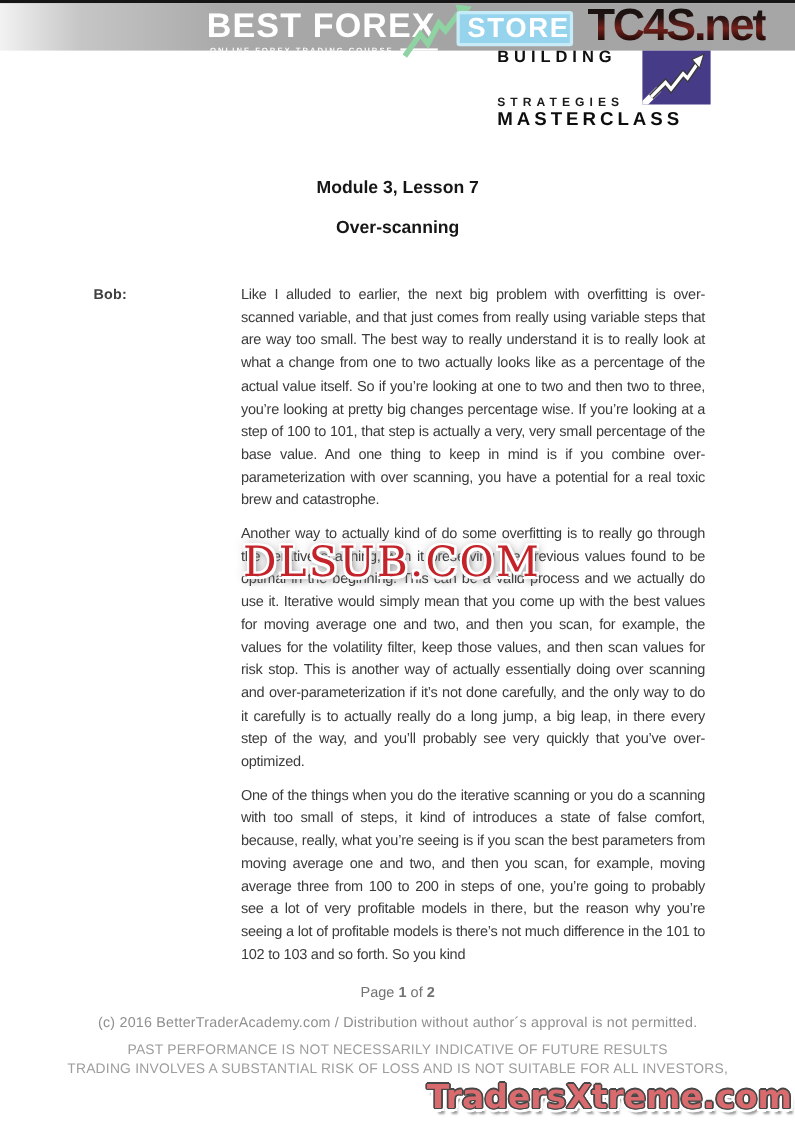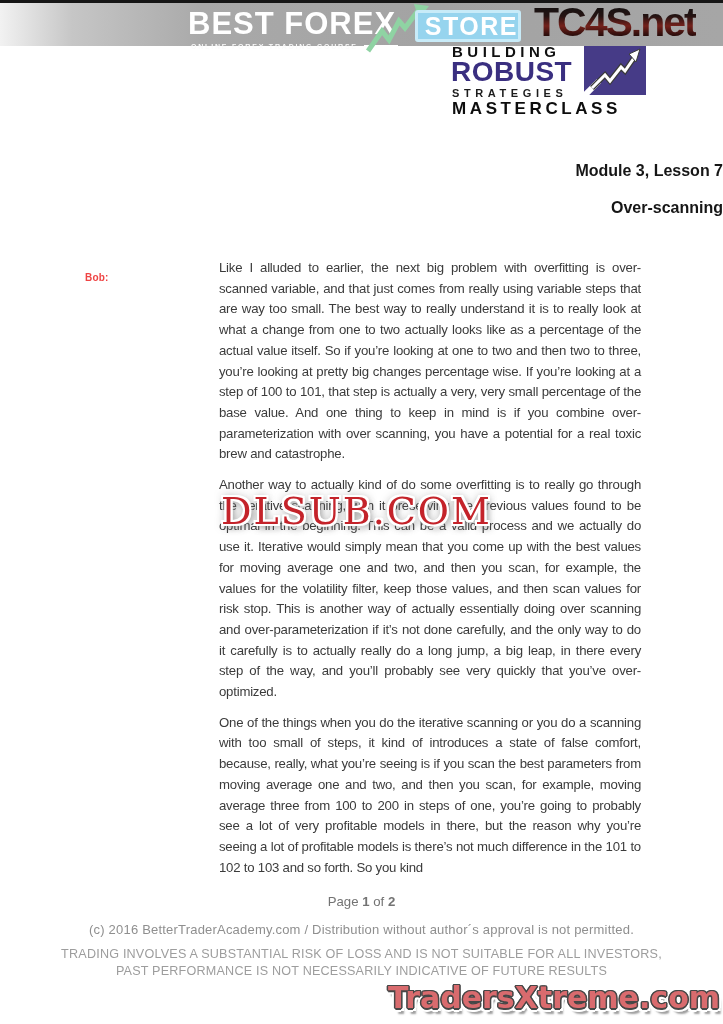--- a/index.html
+++ b/index.html
@@ -40,28 +40,28 @@
 
   
   .mc-building    { position:absolute; left:452px; top:43px; font-size:15px; font-weight:bold; letter-spacing:4.5px; color:#101010; }
   .mc-robust      { position:absolute; left:451px; top:56px; font-size:28px; font-weight:bold; letter-spacing:0.5px; color:#3a2f80; }
   .mc-strategies  { position:absolute; left:452px; top:87px; font-size:11px; font-weight:600; letter-spacing:4.6px; color:#1c1c1c; }
   .mc-masterclass { position:absolute; left:452px; top:99px; font-size:17px; font-weight:bold; letter-spacing:3.6px; color:#0d0d0d; }
   .mc-square { position:absolute; left:584px; top:46px; width:62px; height:49px; background:#463b87; }
 
   
   .doc-title, .doc-subtitle {
-    position:absolute; left:0; width:723px; text-align:right;
+    position:absolute; left:0; width:723px; text-align:center;
     font-size:16px; font-weight:bold; color:#161616;
   }
   .doc-title { top:162px; }
   .doc-subtitle { top:199px; }
   .speaker {
-    position:absolute; left:85px; top:260px; font-size:10px; font-weight:bold;
-    color:#ef4444; letter-spacing:0.2px;margin-top:12px;
+    position:absolute; left:85px; top:260px; font-size:13px; font-weight:bold;
+    color:#404040; letter-spacing:0.2px;
   }
   .paragraphs { position:absolute; left:219px; top:258px; width:422px; }
   .paragraphs p {
     margin:0 0 10px 0; font-size:13.2px; line-height:20.7px; letter-spacing:-0.22px;
     text-align:justify; color:#3b3b3b;
   }
 
   
   .dlsub {
     position:absolute; left:221px; top:489px; z-index:5;
@@ -123,21 +123,20 @@
 
   <div class="mc-square">
     <svg width="62" height="49" viewBox="0 0 62 49">
       <line x1="-2" y1="52" x2="15" y2="35" stroke="#ffffff" stroke-width="6"></line>
       <polyline points="8,42 21,29 26,35 37,21 41,25 52,9" fill="none" stroke="#3a3a3a" stroke-width="5.5"></polyline>
       <polyline points="8,42 21,29 26,35 37,21 41,25 52,9" fill="none" stroke="#ffffff" stroke-width="3"></polyline>
       <polygon points="45,8 56,3 52,16" fill="#ffffff" stroke="#3a3a3a" stroke-width="1"></polygon>
     </svg>
   </div>
   <div class="mc-building">BUILDING</div>
-  <div class="mc-robust">ROBUST</div>
   <div class="mc-strategies">STRATEGIES</div>
   <div class="mc-masterclass">MASTERCLASS</div>
 
   <div class="doc-title">Module 3, Lesson 7</div>
   <div class="doc-subtitle">Over-scanning</div>
 
   <div class="speaker">Bob:</div>
   <div class="paragraphs">
     <p>Like I alluded to earlier, the next big problem with overfitting is over-scanned variable, and that just comes from really using variable steps that are way too small. The best way to really understand it is to really look at what a change from one to two actually looks like as a percentage of the actual value itself. So if you’re looking at one to two and then two to three, you’re looking at pretty big changes percentage wise. If you’re looking at a step of 100 to 101, that step is actually a very, very small percentage of the base value. And one thing to keep in mind is if you combine over-parameterization with over scanning, you have a potential for a real toxic brew and catastrophe.</p>
     <p>Another way to actually kind of do some overfitting is to really go through the iterative scanning, with it preserving the previous values found to be optimal in the beginning. This can be a valid process and we actually do use it. Iterative would simply mean that you come up with the best values for moving average one and two, and then you scan, for example, the values for the volatility filter, keep those values, and then scan values for risk stop. This is another way of actually essentially doing over scanning and over-parameterization if it’s not done carefully, and the only way to do it carefully is to actually really do a long jump, a big leap, in there every step of the way, and you’ll probably see very quickly that you’ve over-optimized.</p>
@@ -147,19 +146,19 @@
   <div class="dlsub">DLSUB.COM</div>
 
   <div class="page-label">
     <span>Page</span>
     <span class="b">1</span>
     <span>of</span>
     <span class="b">2</span>
   </div>
   <div class="copyright">(c) 2016 BetterTraderAcademy.com / Distribution without author´s approval is not permitted.</div>
   <div class="risk">
+    <div>PAST PERFORMANCE IS NOT NECESSARILY INDICATIVE OF FUTURE RESULTS</div>
     <div>TRADING INVOLVES A SUBSTANTIAL RISK OF LOSS AND IS NOT SUITABLE FOR ALL INVESTORS,</div>
-    <div>PAST PERFORMANCE IS NOT NECESSARILY INDICATIVE OF FUTURE RESULTS</div>
   </div>
 
   <div class="tx-watermark">TradersXtreme.com</div>
 
 </div>
 
 </body></html>

